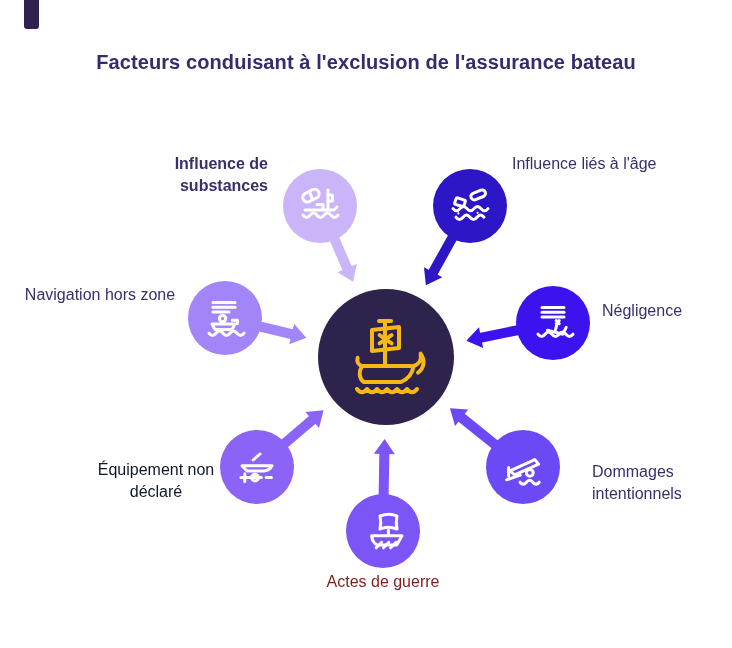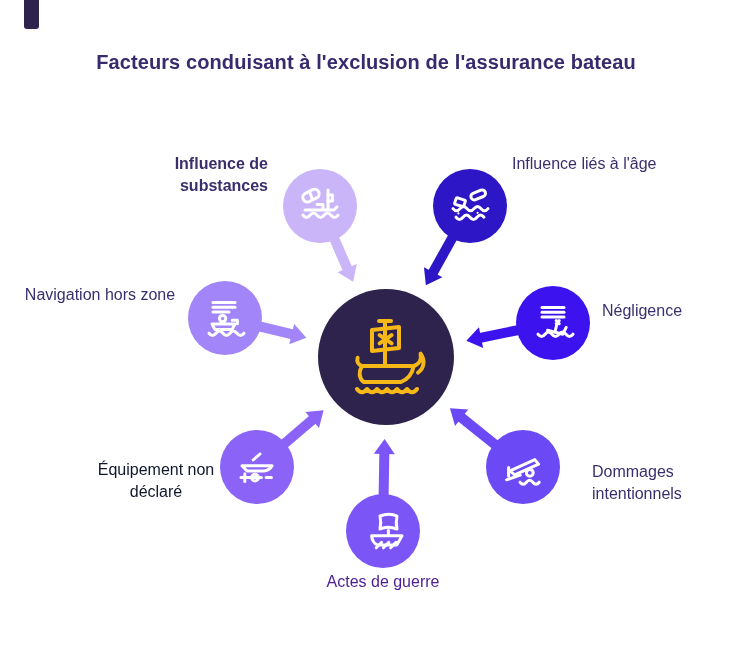--- a/index.html
+++ b/index.html
@@ -116,21 +116,21 @@
       </div>
       <div class="factor-label" style="left: 592px; top: 461px; width: 150px; text-align: left; color: rgb(59, 46, 109);">Dommages intentionnels</div>
       <div class="factor-circle" style="left: 346px; top: 494px; height: 74px; width: 74px; background: rgb(123, 85, 246);">
         <svg viewBox="0 0 24 24" fill="none" stroke="#ffffff" stroke-width="1.5" stroke-linecap="round" stroke-linejoin="round">
     <path d="M10.5 4.5 c3 -1.2 6 -1.2 8.5 0 c-0.5 2.2 -0.5 4.3 0 6.5 c-3 -1.2 -6 -1.2 -8.5 0 c0.5 -2.2 0.5 -4.3 0 -6.5 z"></path>
     <line x1="14.7" y1="11.6" x2="14.7" y2="14.2"></line>
     <path d="M6.3 14.4 h15.2 l-2.6 4.6 h-9.6 q-2.7 -1.2 -3 -4.6 z"></path>
     <path d="M8.6 20.4 l2.7 -2.7 m0.9 2.7 l2.7 -2.7 m0.9 2.7 l2.7 -2.7"></path>
         </svg>
       </div>
-      <div class="factor-label" style="left: 303px; top: 571px; width: 160px; text-align: center; color: #4c1d95;">Actes de guerre</div>
+      <div class="factor-label" style="left: 303px; top: 571px; width: 160px; text-align: center; color: #7f1d1d;">Actes de guerre</div>
       <div class="factor-circle" style="left: 220px; top: 430px; height: 74px; width: 74px; background: rgb(139, 100, 247);">
         <svg viewBox="0 0 24 24" fill="none" stroke="#ffffff" stroke-width="1.5" stroke-linecap="round" stroke-linejoin="round">
     <path d="M13.5 5.5 l-3.4 3"></path>
     <path d="M4.5 11.4 l2.5 2.6 h8.5 q2.8 -0.3 4 -2.6 z"></path>
     <line x1="4" y1="17.3" x2="14.2" y2="17.3"></line>
     <circle cx="11" cy="17.3" r="1.7"></circle>
     <path d="M5.9 15.4 v3.8 M4.4 17.3 h3"></path>
     <line x1="16.6" y1="17.3" x2="19.2" y2="17.3"></line>
         </svg>
       </div>

